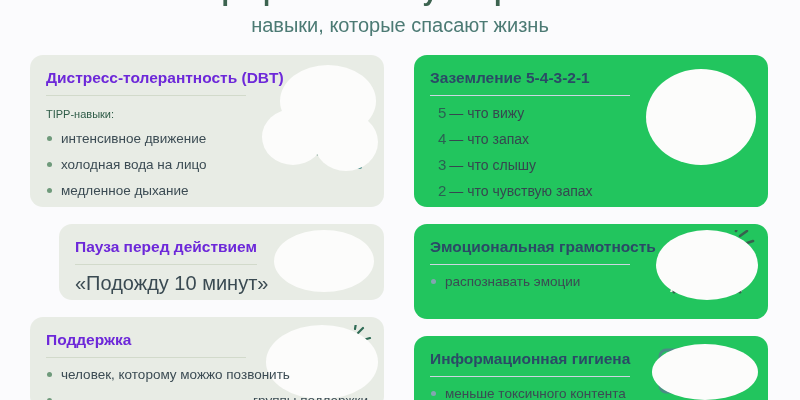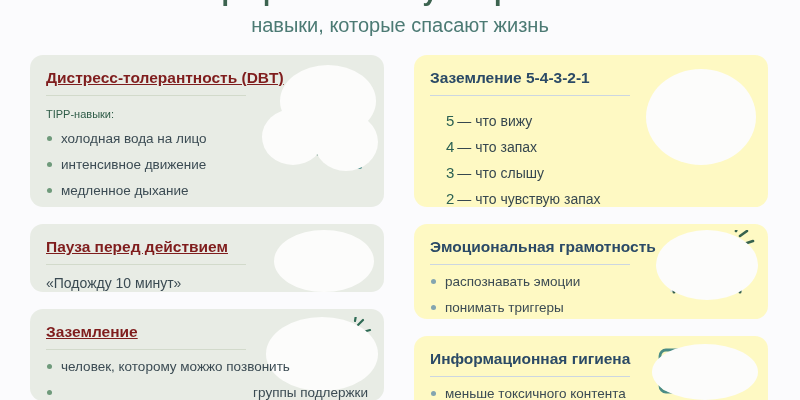--- a/index.html
+++ b/index.html
@@ -59,31 +59,31 @@
   
   .card {
     position: relative;
     border-radius: 13px;
     box-sizing: border-box;
     padding: 13px 16px 14px 16px;
     margin-bottom: 17px;
     overflow: hidden;
   }
   .card.green { background: #e8ece5; }
-  .card.blue  { background: #fef9c3; }
+  .card.blue  { background: #22c55e; }
 
   .card-title {
     font-size: 15.5px;
     font-weight: bold;
     line-height: 20px;
     margin: 0 0 7px 0;
     position: relative;
     z-index: 2;
   }
-  .green .card-title { color: #7f1d1d; text-decoration: underline; }
+  .green .card-title { color: #6d28d9; }
   .blue  .card-title { color: #2b4a66; }
 
   .rule {
     height: 1px;
     width: 62%;
     margin: 0 0 8px 0;
     position: relative;
     z-index: 2;
   }
   .green .rule { background: #d2dacb; }
@@ -93,21 +93,21 @@
     font-size: 11px;
     font-weight: normal;
     color: #2f5c48;
     line-height: 20px;
     margin: 0 0 6px 0;
     position: relative;
     z-index: 2;
   }
 
   .quote {
-    font-size: 14px;
+    font-size: 20px;
     color: #3a4a52;
     line-height: 20px;
     margin: 0;
     position: relative;
     z-index: 2;
   }
 
   ul.bullets {
     list-style: none;
     margin: 0;
@@ -133,21 +133,21 @@
     width: 5px;
     height: 5px;
     border-radius: 50%;
   }
   .green ul.bullets li::before { background: #6f9a7b; }
   .blue  ul.bullets li::before { background: #83a5b0; }
 
   
   ul.numbered {
     list-style: none;
-    margin: 16px;
+    margin: 8px;
     padding: 0;
     position: relative;
     z-index: 2;
   }
   ul.numbered li {
     font-size: 14px;
     line-height: 18px;
     color: #36474f;
     margin-bottom: 8px;
     white-space: nowrap;
@@ -246,28 +246,28 @@
           <g fill="#4e8f8b">
             <rect x="88" y="92" width="7" height="12" rx="1.5"></rect>
             <rect x="82" y="100" width="18" height="4" rx="2"></rect>
           </g>
         </svg>
       </div>
       <h2 class="card-title">Дистресс-толерантность (DBT)</h2>
       <div class="rule"></div>
       <p class="sub-label">TIPP-навыки:</p>
       <ul class="bullets">
+        <li>интенсивное движение</li>
         <li>холодная вода на лицо</li>
-        <li>интенсивное движение</li>
         <li>медленное дыхание</li>
 
       </ul>
     </div>
 
-    <div class="card green" style="height:68px;">
+    <div class="card green" style="height:76px;margin-left:29px;">
       <div class="icon-blob ic-pause">
         <div class="blob-bg" style="left:0; top:0; width:100px; height:62px;"></div>
         <svg width="100" height="62" viewBox="0 0 100 62" fill="none">
           <path d="M38 10a22 22 0 1 1 0 42" stroke="#4a8c78" stroke-width="3" fill="none" stroke-linecap="round"></path>
           <path d="M38 52a22 22 0 0 1-8-3" stroke="#4a8c78" stroke-width="3" fill="none" stroke-linecap="round"></path>
           <circle cx="28" cy="31" r="13" stroke="#2f5c48" stroke-width="2.6" fill="none"></circle>
           <path d="M28 23v8l6 4" stroke="#2f5c48" stroke-width="2.6" stroke-linecap="round" fill="none"></path>
           <rect x="44" y="18" width="8" height="26" rx="3" fill="#4e8c72"></rect>
           <rect x="57" y="18" width="8" height="26" rx="3" fill="#4e8c72"></rect>
         </svg>
@@ -286,21 +286,21 @@
           <path d="M56 26c4 0 4 5 0 5s-4 5 0 5" stroke="#2f6b55" stroke-width="2.2" fill="none"></path>
           <path d="M38 28h8v7h-8z" fill="#e8efe9" stroke="#2f6b55" stroke-width="2"></path>
           <circle cx="77" cy="25" r="10" fill="#a8c4c8" stroke="#2f6b55" stroke-width="2.2"></circle>
           <path d="M71 22c3-3 9-3 12 0M72 29c3 3 9 3 11 0" stroke="#2f6b55" stroke-width="1.6" fill="none"></path>
           <g stroke="#2f6b55" stroke-width="2.2" stroke-linecap="round">
             <path d="M92 8l5-5M97 15l7-2M89 4l1-6"></path>
           </g>
           <path d="M20 40c0-4 4-6 7-3l18 17c2 2 4 3 7 3h8c3 0 5-1 7-3l18-17c3-3 7-1 7 3 0 12-13 28-29 28h-14C33 68 20 52 20 40z" fill="#fcfcfb" stroke="#2f6b55" stroke-width="2.4" stroke-linejoin="round"></path>
         </svg>
       </div>
-      <h2 class="card-title">Заземление</h2>
+      <h2 class="card-title">Поддержка</h2>
       <div class="rule"></div>
       <ul class="bullets">
         <li>человек, которому можжо позвонить</li>
         <li class="clip-row">
           <span>группы подлержки</span>
           <span class="artifact">д</span>
         </li>
 
       </ul>
     </div>
@@ -360,21 +360,20 @@
           </g>
           <g stroke="#37624e" stroke-width="2.6" stroke-linecap="round">
             <path d="M84 6l7-5M88 14l9-3M80 1l2-6"></path>
           </g>
         </svg>
       </div>
       <h2 class="card-title">Эмоциональная грамотность</h2>
       <div class="rule"></div>
       <ul class="bullets">
         <li>распознавать эмоции</li>
-        <li>понимать триггеры</li>
 
       </ul>
     </div>
 
     <div class="card blue" style="height:80px;">
       <div class="icon-blob ic-info">
         <div class="blob-bg" style="left:0; top:0; width:106px; height:56px;"></div>
         <svg width="106" height="56" viewBox="0 0 106 56" fill="none">
           <path d="M72 6H14a6 6 0 0 0-6 6v30a6 6 0 0 0 6 6h58" stroke="#4a8c85" stroke-width="2.8" fill="none" stroke-linecap="round"></path>
           <rect x="15" y="12" width="40" height="8" rx="4" fill="#b9d0cf"></rect>

